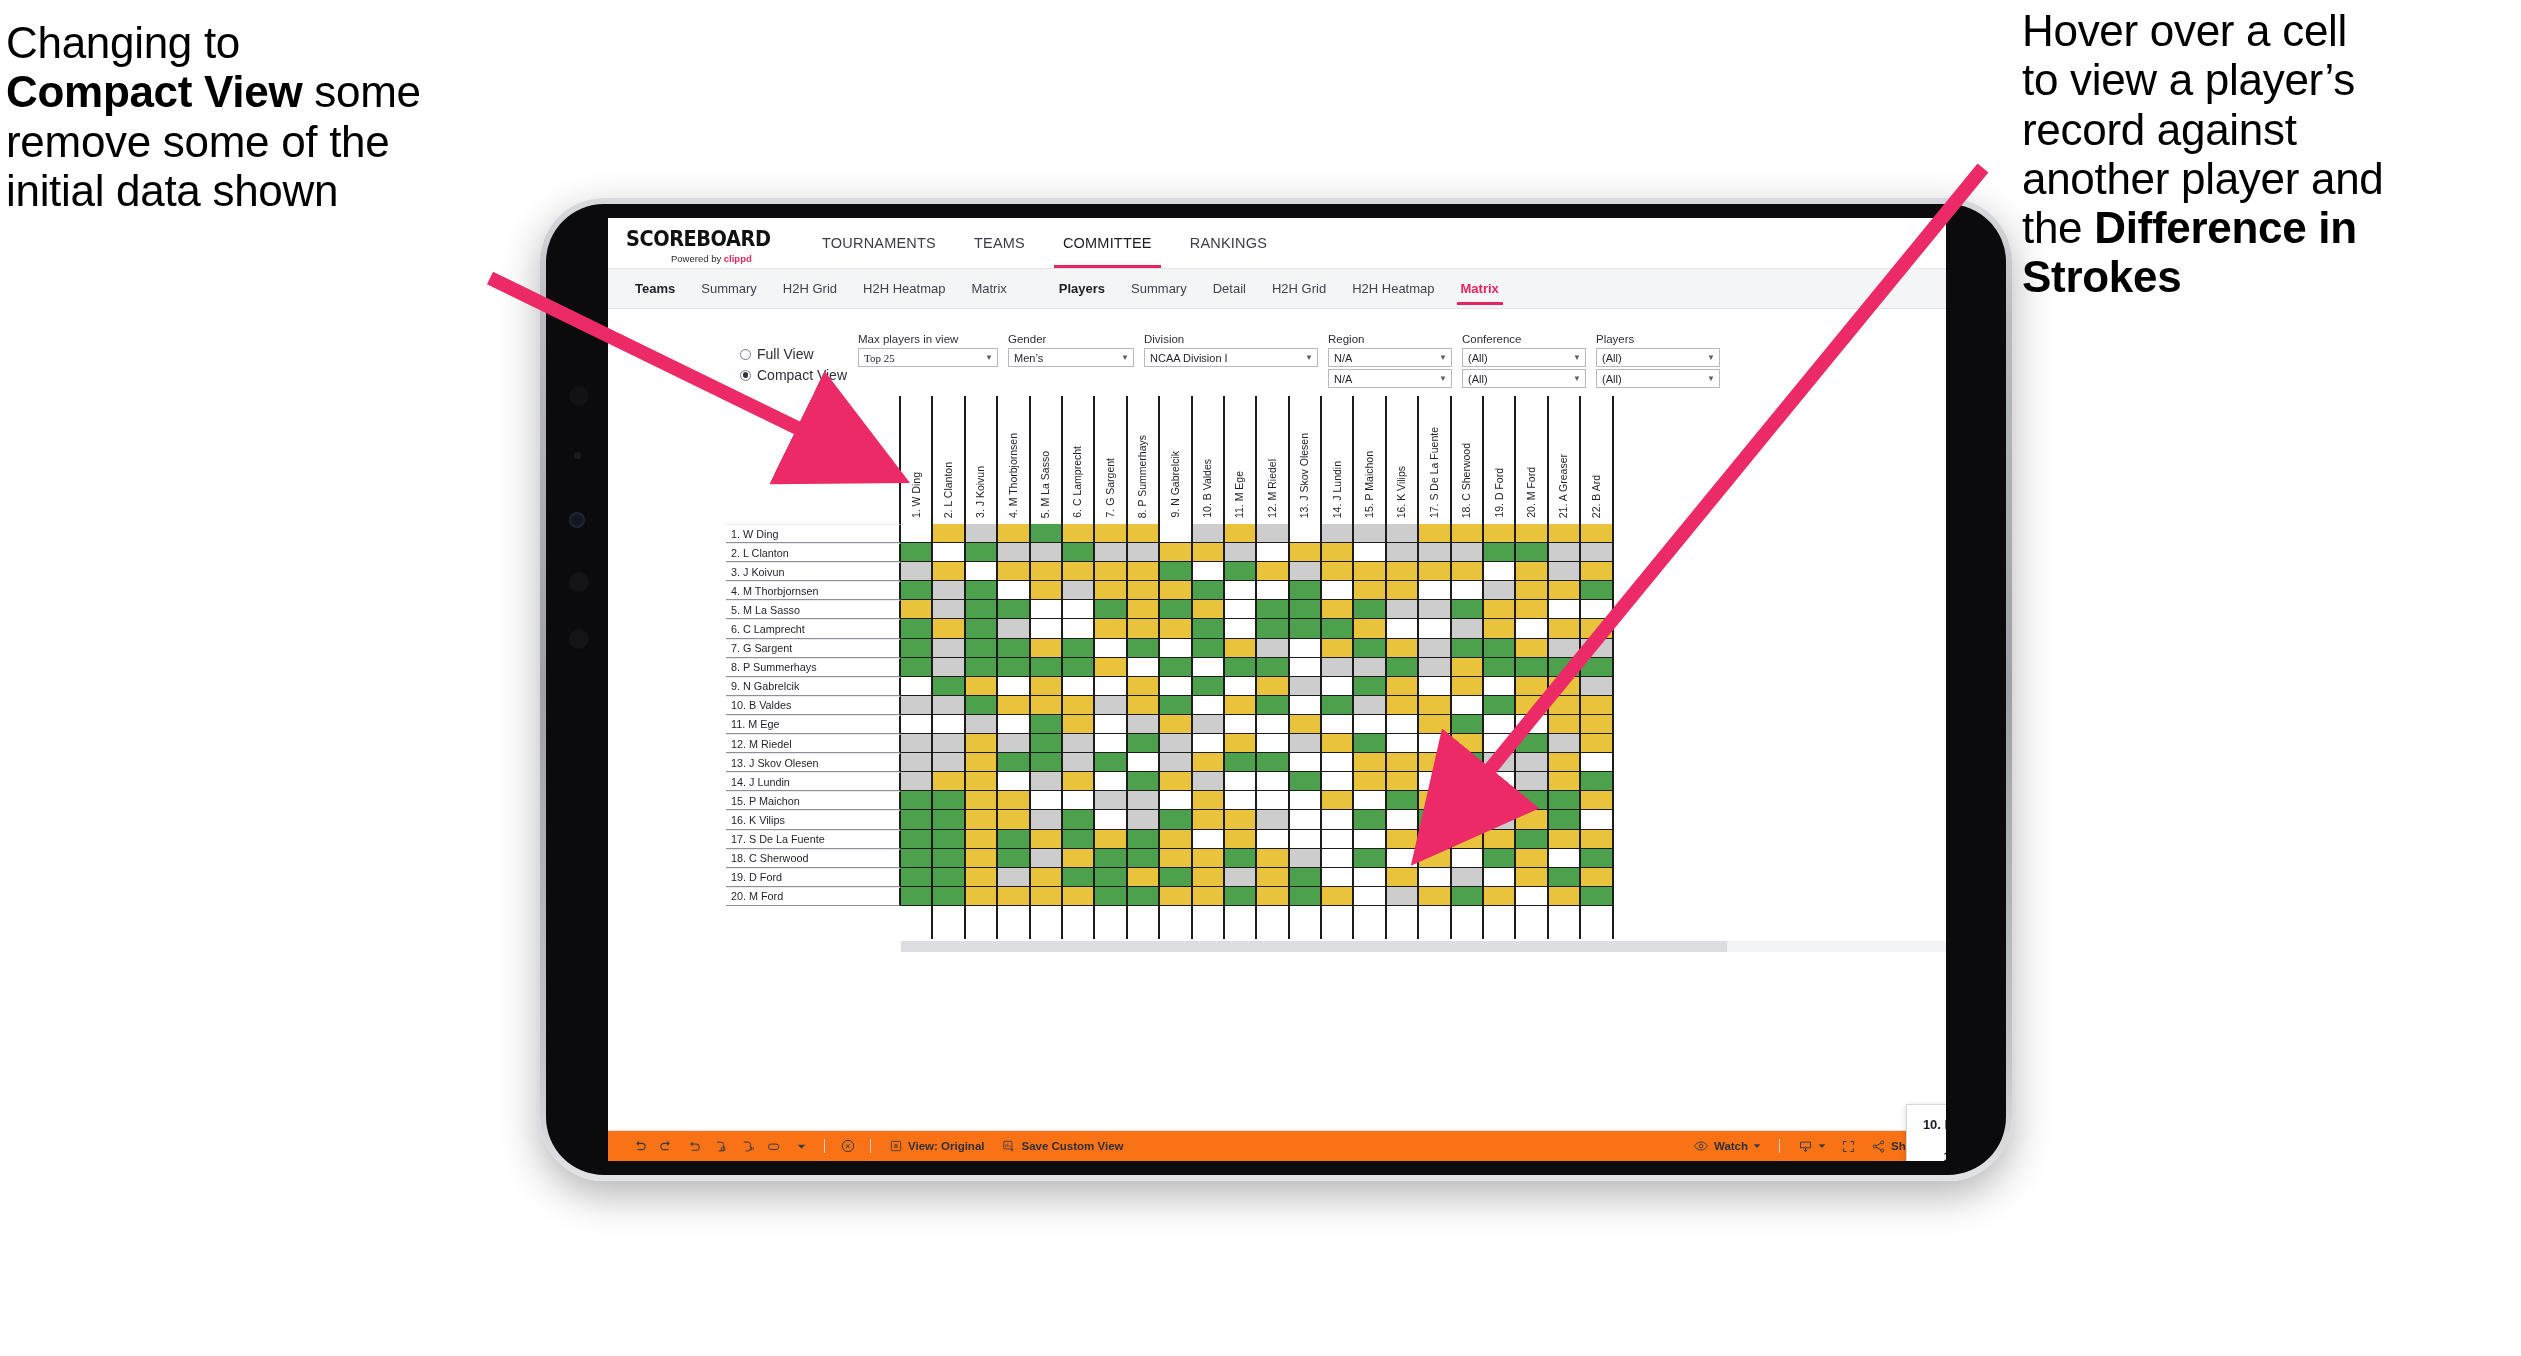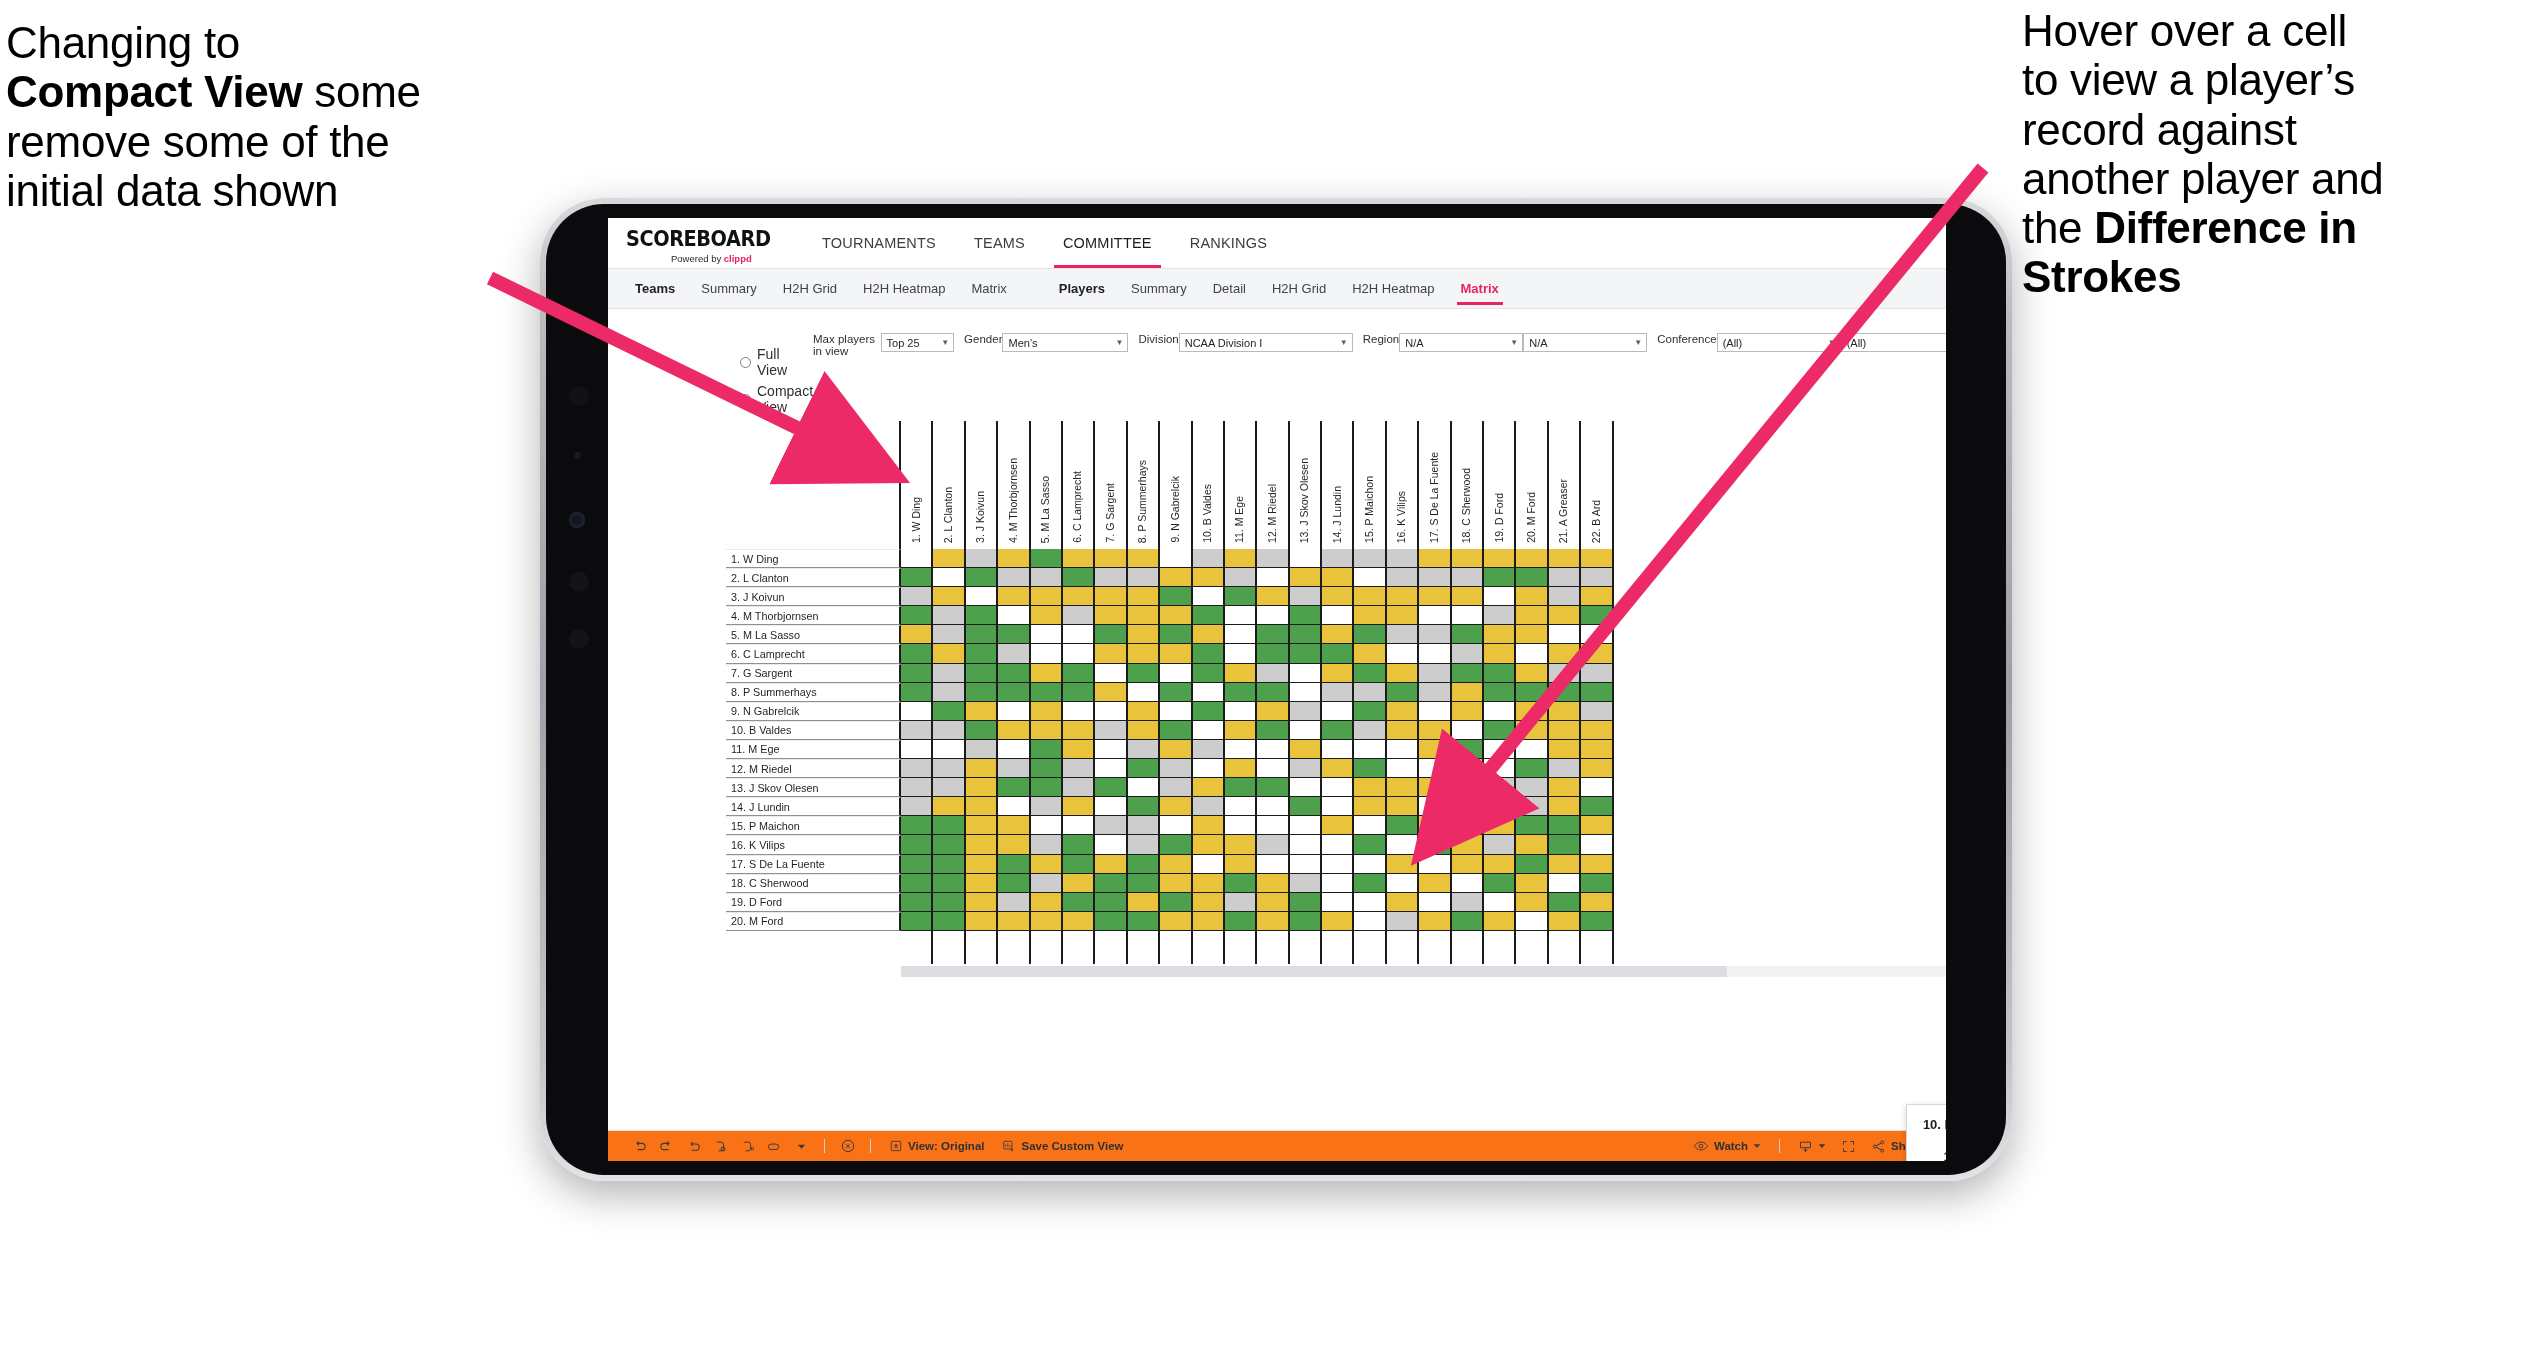--- a/index.html
+++ b/index.html
@@ -123,30 +123,30 @@
   #filters { display: flex; align-items: flex-start; padding: 10px 0 6px 132px; gap: 0; }
   .radio-col { display: flex; flex-direction: column; gap: 5px; padding-top: 13px; width: 118px; }
   .radio-row { display: flex; align-items: center; gap: 6px; font-size: 14px; color: #2e2f36; cursor: pointer; }
   .radio-ring {
     width: 11px; height: 11px; border-radius: 50%;
     border: 1.4px solid #7a7c85; background: #fff;
     display: inline-flex; align-items: center; justify-content: center; flex: none;
   }
   .radio-ring.on::after { content: ""; width: 5.5px; height: 5.5px; border-radius: 50%; background: #33353d; }
 
-  .fgroup { display: flex; margin-right: 10px; }
+  .fgroup { display: flex; flex-direction: column; margin-right: 10px; }
   .flabel { font-size: 11.5px; color: #2e2f36; margin-bottom: 3px; }
   .select {
     height: 19px; border: 1px solid #b8bac0; background: #fff;
     display: flex; align-items: center; justify-content: space-between;
     padding: 0 4px 0 5px; font-size: 11px; color: #25262c;
     margin-bottom: 2px; cursor: pointer; white-space: nowrap;
   }
   .caret { font-size: 8px; color: #5c5e66; margin-left: 8px; }
-  .w-tall  { width: 104px; }
+  .w-tall  { width: 140px; font-family: Liberation Serif, serif; }
   .w-gen   { width: 126px; }
   .w-div   { width: 174px; }
   .w-reg   { width: 124px; }
   .w-conf  { width: 124px; }
   .w-play  { width: 124px; }
 
   
   #matrix-wrap { flex: 1; display: flex; flex-direction: column; padding-left: 118px; min-height: 0; position: relative; }
   #colhead { display: flex; height: 128px; align-items: stretch; }
   #colhead-corner { width: 175px; border-right: 2px solid #1c1c1c; flex: none; }

